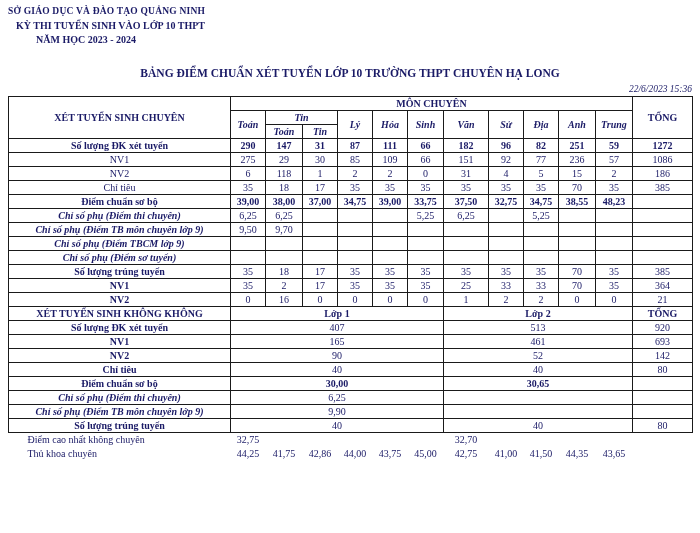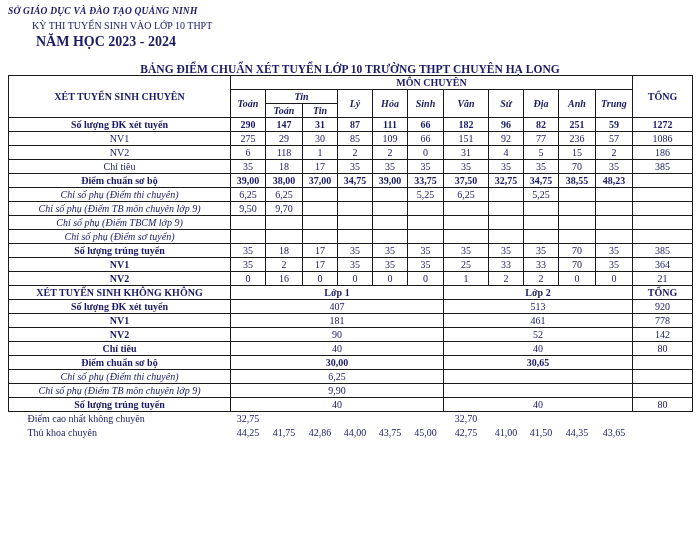--- a/index.html
+++ b/index.html
@@ -5,58 +5,59 @@
   * { margin:0; padding:0; box-sizing:border-box; }
   html,body { background:#ffffff; }
   body {
     width:700px; height:533px;
     font-family:"Liberation Serif", serif;
     color:#1a1a66;
     overflow:hidden;
   }
   .page { padding:6px 8px 0 8px; }
 
-  .dept { font-size:9.5px; font-weight:bold; letter-spacing:0.2px;font-style:italic; }
-  .exam { font-size:10px; font-weight:normal; margin:4px 0 0 24px; }
-  .year { font-size:14px; font-weight:bold; margin:3px 0 0 28px; }
-  .title { text-align:center; font-weight:bold; font-size:11.5px; margin-top:13px; }
+  .dept { font-size:9.5px; font-weight:bold; letter-spacing:0.2px; }
+  .exam { font-size:10px; font-weight:bold; margin:4px 0 0 8px; }
+  .year { font-size:10px; font-weight:bold; margin:3px 0 0 28px; }
+  .title { text-align:center; font-weight:bold; font-size:11.5px; margin-top:22px; }
   .datetime { text-align:right; font-style:italic; font-size:9.5px; margin:5px 0 2px 0; }
 
   table.main { border-collapse:collapse; table-layout:fixed; width:684px; }
   .main th, .main td {
     border:1px solid #1a1a1a;
     font-size:10px;
     height:14px;
     padding:0 2px;
     text-align:center;
     vertical-align:middle;
     white-space:nowrap;
     overflow:hidden;
   }
   .main th { font-weight:bold;margin-top:34px; }
   .main th.i { font-style:italic; font-weight:bold; }
   .b { font-weight:bold; }
-  .i { font-style:italic; font-weight:normal; }
+  .i { font-style:italic; font-weight:bold; }
   td.label { padding:0 19px; }
   
   #sf td { border:none; }
   #sf td.label { text-align:left; padding-right:8px; }
 </style>
 </head>
 <body>
 
 <div class="page">
 
   <div>
     <div class="dept">SỞ GIÁO DỤC VÀ ĐÀO TẠO QUẢNG NINH</div>
     <div class="exam">KỲ THI TUYỂN SINH VÀO LỚP 10 THPT</div>
     <div class="year">NĂM HỌC 2023 - 2024</div>
   </div>
 
   <div class="title">BẢNG ĐIỂM CHUẨN XÉT TUYỂN LỚP 10 TRƯỜNG THPT CHUYÊN HẠ LONG</div>
+  <div class="datetime">22/6/2023 15:36</div>
 
   <table class="main">
     <colgroup>
       <col style="width:222px">
         <col style="width:35px">
         <col style="width:37px">
         <col style="width:35px">
       <col style="width:35px">
         <col style="width:35px">
         <col style="width:36px">
@@ -282,23 +283,23 @@
     </tbody>
     <tbody id="s2">
         <tr>
           <td class="label b">Số lượng ĐK xét tuyển</td>
           <td colspan="6">407</td>
           <td colspan="5">513</td>
           <td>920</td>
         </tr>
         <tr>
           <td class="label b">NV1</td>
-          <td colspan="6">181</td>
+          <td colspan="6">165</td>
           <td colspan="5">461</td>
-          <td>778</td>
+          <td>693</td>
         </tr>
         <tr>
           <td class="label b">NV2</td>
           <td colspan="6">90</td>
           <td colspan="5">52</td>
           <td>142</td>
         </tr>
         <tr>
           <td class="label b">Chỉ tiêu</td>
           <td colspan="6">40</td>

